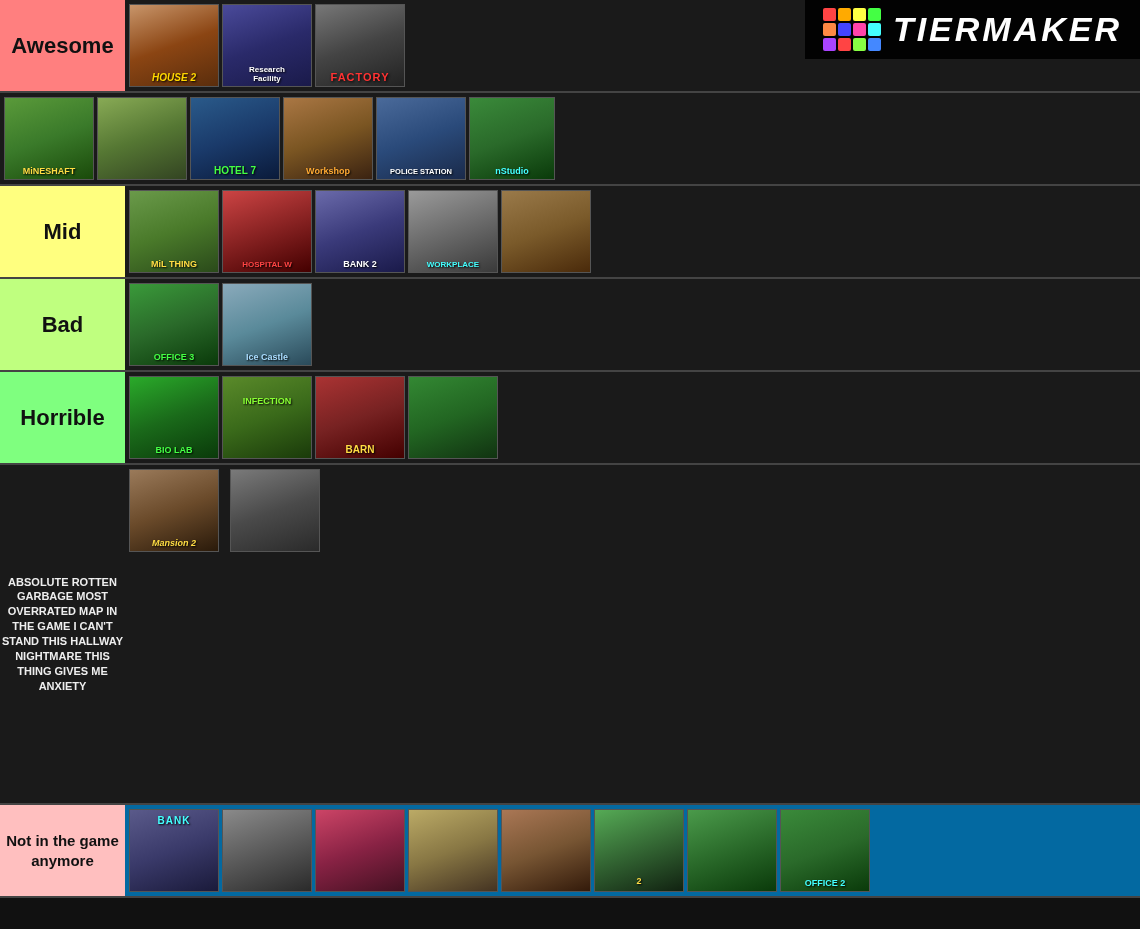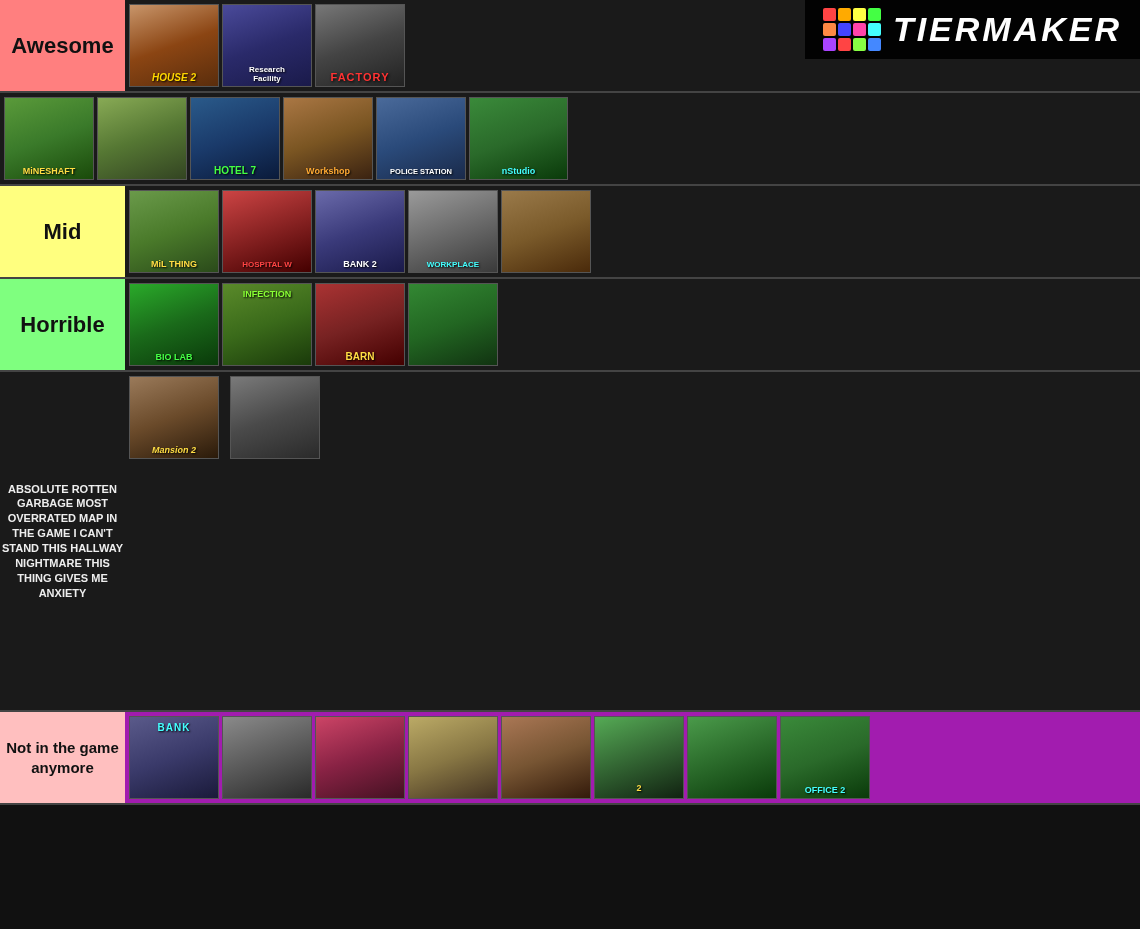--- a/index.html
+++ b/index.html
@@ -76,21 +76,21 @@
         <div style="width:90px; height:83px; background:linear-gradient(135deg,#5a3a1a 0%,#8a5a2a 50%,#3a1a0a 100%); position:relative; border:1px solid #555; flex-shrink:0; overflow:hidden;">
           <div style="position:absolute; inset:0; background:linear-gradient(160deg, #aa7744 0%, #7a5522 50%, #3a2211 100%);"></div>
           <div style="position:absolute; bottom:3px; left:0; right:0; text-align:center; font-size:9px; font-weight:900; color:#ffaa33; text-shadow:1px 1px 2px #000;">Workshop</div>
         </div>
 
         <div style="width:90px; height:83px; background:linear-gradient(135deg,#2a3a5a 0%,#3a5a8a 50%,#1a2a3a 100%); position:relative; border:1px solid #555; flex-shrink:0; overflow:hidden;">
           <div style="position:absolute; inset:0; background:linear-gradient(160deg, #4a6a9a 0%, #2a4a7a 50%, #1a2a4a 100%);"></div>
           <div style="position:absolute; bottom:3px; left:0; right:0; text-align:center; font-size:7.5px; font-weight:700; color:#fff; text-shadow:1px 1px 2px #000;">POLICE STATION</div>
         </div>
 
-        <div style="width:99px; height:83px; background:linear-gradient(135deg,#1a4a1a 0%,#2a7a2a 50%,#0a2a0a 100%); position:relative; border:1px solid #555; flex-shrink:0; overflow:hidden;">
+        <div style="width:86px; height:83px; background:linear-gradient(135deg,#1a4a1a 0%,#2a7a2a 50%,#0a2a0a 100%); position:relative; border:1px solid #555; flex-shrink:0; overflow:hidden;">
           <div style="position:absolute; inset:0; background:linear-gradient(160deg, #3a8a3a 0%, #2a6a2a 50%, #0a3a0a 100%);"></div>
           <div style="position:absolute; bottom:3px; left:0; right:0; text-align:center; font-size:9px; font-weight:900; color:#44ffff; text-shadow:1px 1px 2px #000;">nStudio</div>
         </div>
       </div>
     </div>
 
     <div style="display:flex; border-bottom:2px solid #444; min-height:93px;">
       <div style="width:125px; min-width:125px; background:#ffff7f; display:flex; align-items:center; justify-content:center; font-size:22px; font-weight:bold; color:#111; text-align:center; flex-shrink:0;">Mid</div>
       <div style="display:flex; flex-direction:row; align-items:center; flex:1; background:#1a1a1a; padding:4px; gap:3px;">
 
@@ -113,33 +113,48 @@
           <div style="position:absolute; inset:0; background:linear-gradient(160deg, #9a9a9a 0%, #6a6a6a 50%, #3a3a3a 100%);"></div>
           <div style="position:absolute; bottom:3px; left:0; right:0; text-align:center; font-size:8px; font-weight:900; color:#44ffff; text-shadow:1px 1px 2px #000;">WORKPLACE</div>
         </div>
 
         <div style="width:90px; height:83px; background:linear-gradient(135deg,#5a3a1a 0%,#8a5a2a 50%,#3a1a0a 100%); position:relative; border:1px solid #555; flex-shrink:0; overflow:hidden;">
           <div style="position:absolute; inset:0; background:linear-gradient(160deg, #9a7a4a 0%, #7a5a2a 50%, #4a2a0a 100%);"></div>
         </div>
       </div>
     </div>
 
+    <div style="display:flex; border-bottom:2px solid #444; min-height:93px;">
+      <div style="width:125px; min-width:125px; background:#bfff7f; display:flex; align-items:center; justify-content:center; font-size:22px; font-weight:bold; color:#111; text-align:center; padding:8px; flex-shrink:0;">Bad</div>
+      <div style="display:flex; flex-direction:row; align-items:center; flex:1; background:#1a1a1a; padding:4px; gap:3px;">
+
+        <div style="width:90px; height:83px; background:linear-gradient(135deg,#1a4a1a 0%,#2a7a2a 50%,#0a2a0a 100%); position:relative; border:1px solid #555; flex-shrink:0; overflow:hidden;">
+          <div style="position:absolute; inset:0; background:linear-gradient(160deg, #3a9a3a 0%, #2a6a2a 50%, #0a3a0a 100%);"></div>
+          <div style="position:absolute; bottom:3px; left:0; right:0; text-align:center; font-size:9px; font-weight:900; color:#44ff44; text-shadow:1px 1px 2px #000;">OFFICE 3</div>
+        </div>
+
+        <div style="width:90px; height:83px; background:linear-gradient(135deg,#4a6a8a 0%,#6a9aaa 50%,#2a4a6a 100%); position:relative; border:1px solid #555; flex-shrink:0; overflow:hidden;">
+          <div style="position:absolute; inset:0; background:linear-gradient(160deg, #8aaabb 0%, #5a8a9a 50%, #2a4a5a 100%);"></div>
+          <div style="position:absolute; bottom:3px; left:0; right:0; text-align:center; font-size:9px; font-weight:700; color:#aaddff; text-shadow:1px 1px 2px #000;">Ice Castle</div>
+        </div>
+      </div>
+    </div>
 
     <div style="display:flex; border-bottom:2px solid #444; min-height:93px;">
       <div style="width:125px; min-width:125px; background:#7fff7f; display:flex; align-items:center; justify-content:center; font-size:22px; font-weight:bold; color:#111; text-align:center; padding:8px; flex-shrink:0;">Horrible</div>
       <div style="display:flex; flex-direction:row; align-items:center; flex:1; background:#1a1a1a; padding:4px; gap:3px;">
 
         <div style="width:90px; height:83px; background:linear-gradient(135deg,#1a4a1a 0%,#2a7a2a 50%,#0a2a0a 100%); position:relative; border:1px solid #555; flex-shrink:0; overflow:hidden;">
           <div style="position:absolute; inset:0; background:linear-gradient(160deg, #2aaa2a 0%, #1a6a1a 50%, #0a3a0a 100%);"></div>
           <div style="position:absolute; bottom:3px; left:0; right:0; text-align:center; font-size:9px; font-weight:900; color:#44ff44; text-shadow:1px 1px 2px #000;">BIO LAB</div>
         </div>
 
         <div style="width:90px; height:83px; background:linear-gradient(135deg,#2a4a1a 0%,#4a7a2a 50%,#1a2a0a 100%); position:relative; border:1px solid #555; flex-shrink:0; overflow:hidden;">
           <div style="position:absolute; inset:0; background:linear-gradient(160deg, #5a8a2a 0%, #3a6a1a 50%, #1a3a0a 100%);"></div>
-          <div style="position:absolute; top:5px; left:0; right:0; text-align:center; font-size:9px; font-weight:900; color:#88ff33; text-shadow:1px 1px 2px #000;">INFECTION</div>
+          <div style="position:absolute; top:19px; left:0; right:0; text-align:center; font-size:9px; font-weight:900; color:#88ff33; text-shadow:1px 1px 2px #000;">INFECTION</div>
         </div>
 
         <div style="width:90px; height:83px; background:linear-gradient(135deg,#5a1a1a 0%,#8a2a2a 50%,#3a0a0a 100%); position:relative; border:1px solid #555; flex-shrink:0; overflow:hidden;">
           <div style="position:absolute; inset:0; background:linear-gradient(160deg, #aa3333 0%, #772222 50%, #440000 100%);"></div>
           <div style="position:absolute; bottom:3px; left:0; right:0; text-align:center; font-size:10px; font-weight:900; color:#ffdd44; text-shadow:1px 1px 2px #000;">BARN</div>
         </div>
 
         <div style="width:90px; height:83px; background:linear-gradient(135deg,#1a4a1a 0%,#2a7a2a 50%,#0a2a0a 100%); position:relative; border:1px solid #555; flex-shrink:0; overflow:hidden;">
           <div style="position:absolute; inset:0; background:linear-gradient(160deg, #338833 0%, #226622 50%, #113311 100%);"></div>
         </div>
@@ -156,21 +171,21 @@
         </div>
 
         <div style="width:90px; height:83px; background:linear-gradient(135deg,#3a3a3a 0%,#5a5a5a 50%,#1a1a1a 100%); position:relative; border:1px solid #555; flex-shrink:0; overflow:hidden;">
           <div style="position:absolute; inset:0; background:linear-gradient(160deg, #7a7a7a 0%, #4a4a4a 50%, #2a2a2a 100%);"></div>
         </div>
       </div>
     </div>
 
     <div style="display:flex; border-bottom:2px solid #444; min-height:93px;">
       <div style="width:125px; min-width:125px; background:#ffbfbf; display:flex; align-items:center; justify-content:center; font-size:15px; font-weight:bold; color:#111; text-align:center; padding:6px; flex-shrink:0; line-height:1.3;">Not in the game anymore</div>
-      <div style="display:flex; flex-direction:row; align-items:center; flex:1; background:#a21caf; padding:4px; gap:3px;">
+      <div style="display:flex; flex-direction:row; align-items:center; flex:1; background:#0369a1; padding:4px; gap:3px;">
 
         <div style="width:90px; height:83px; background:linear-gradient(135deg,#2a2a5a 0%,#4a4a9a 50%,#1a1a3a 100%); position:relative; border:1px solid #555; flex-shrink:0; overflow:hidden;">
           <div style="position:absolute; inset:0; background:linear-gradient(160deg, #5a5a8a 0%, #3a3a6a 50%, #1a1a3a 100%);"></div>
           <div style="position:absolute; top:5px; left:0; right:0; text-align:center; font-size:10px; font-weight:900; color:#44ffff; text-shadow:1px 1px 2px #000; letter-spacing:1px;">BANK</div>
         </div>
 
         <div style="width:90px; height:83px; background:linear-gradient(135deg,#4a4a4a 0%,#7a7a7a 50%,#2a2a2a 100%); position:relative; border:1px solid #555; flex-shrink:0; overflow:hidden;">
           <div style="position:absolute; inset:0; background:linear-gradient(160deg, #8a8a8a 0%, #5a5a5a 50%, #2a2a2a 100%);"></div>
         </div>
 

